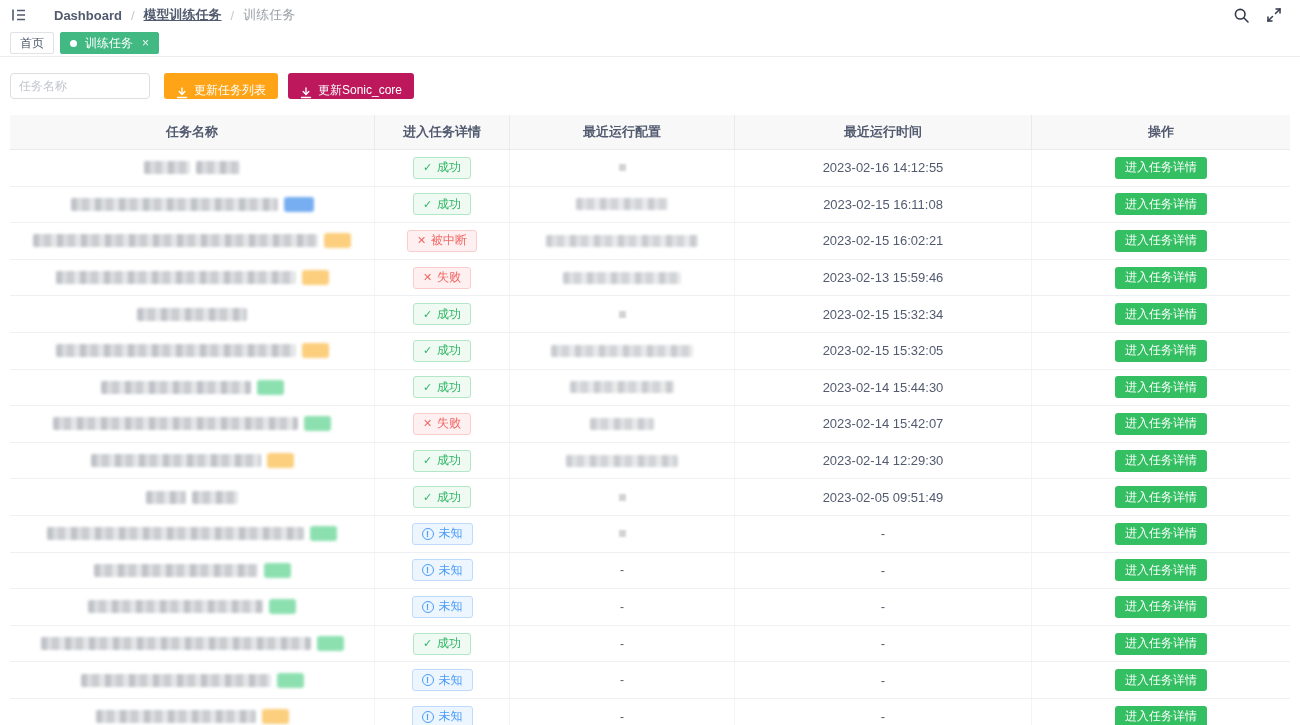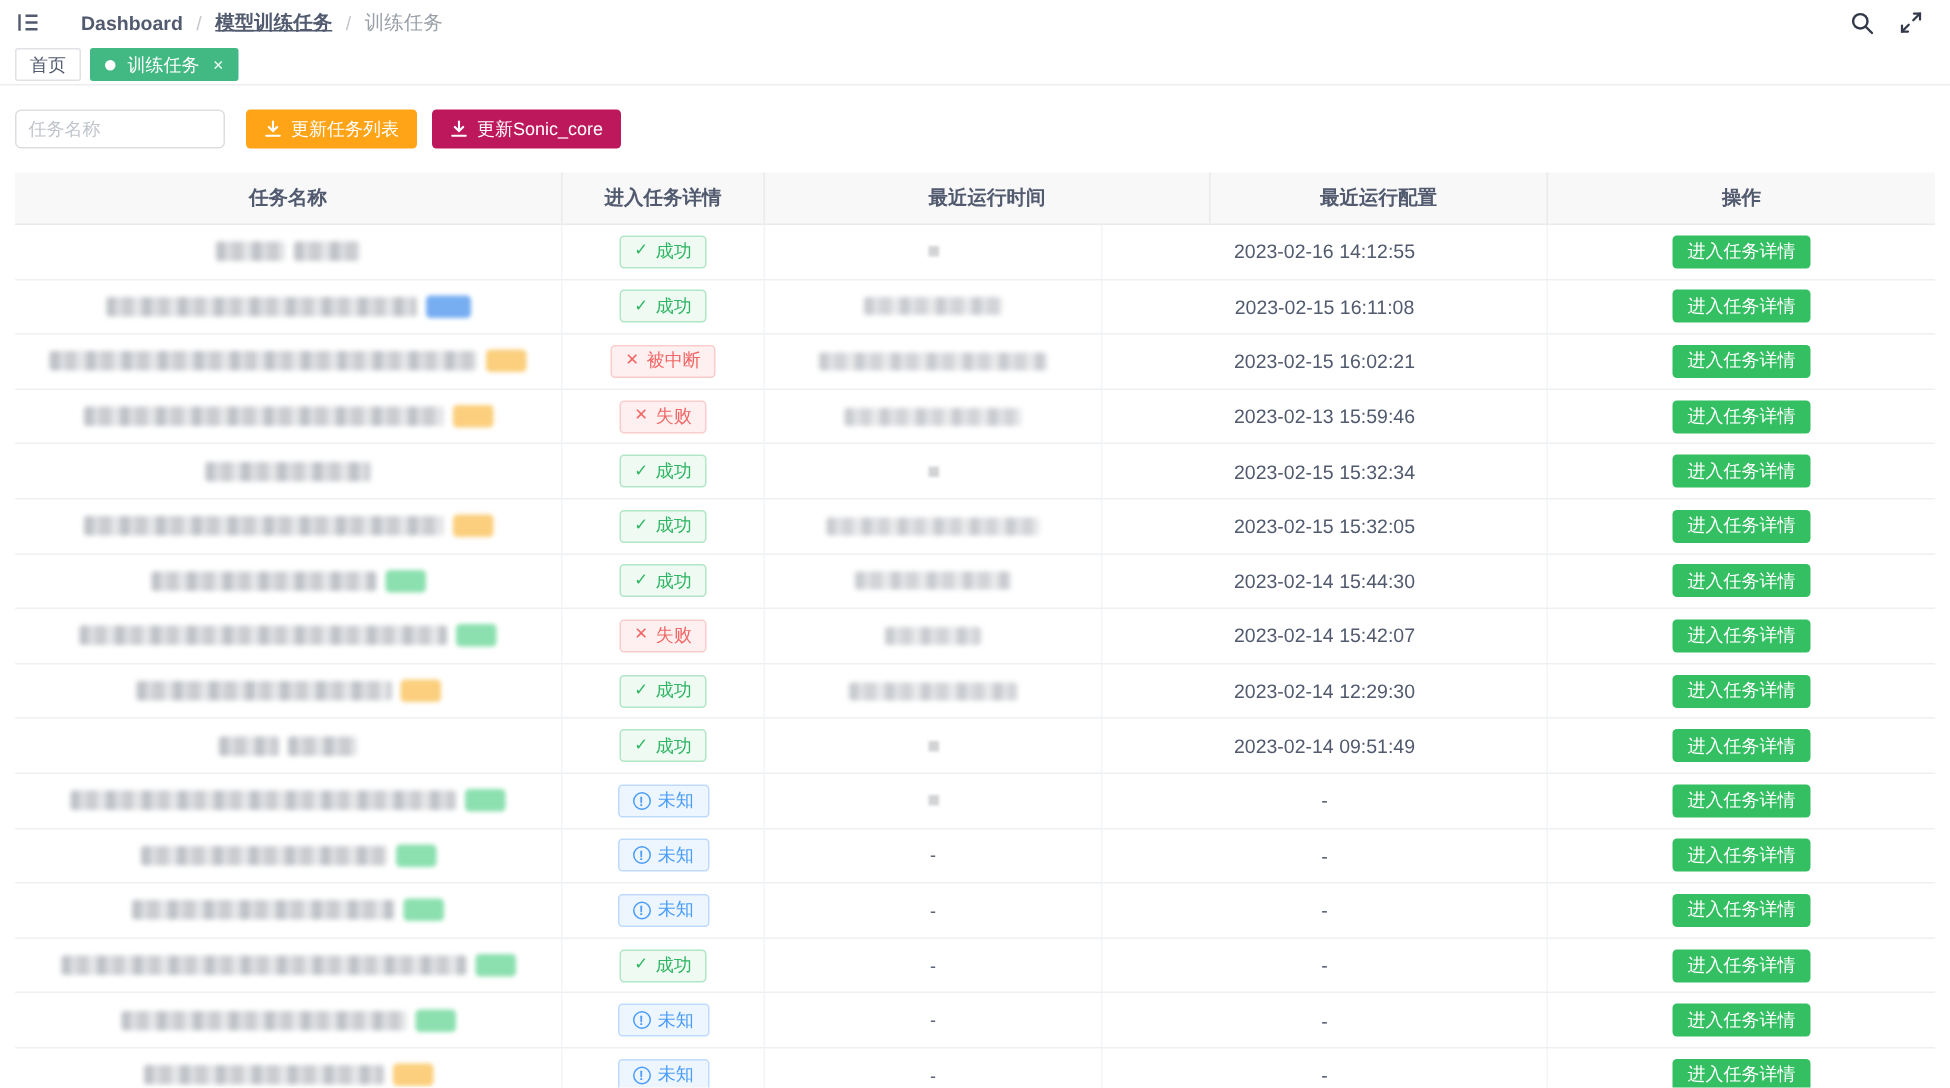--- a/index.html
+++ b/index.html
@@ -23,21 +23,21 @@
     background:#fff; color:#515a6e; border:1px solid #e0e2e6; border-radius:2px; cursor:pointer;text-align:center; }
   .tab.active { background:#42b983; border-color:#42b983; color:#fff; }
   .tab .dot { width:7px; height:7px; border-radius:50%; background:#fff; margin-right:8px; }
   .tab .close { margin-left:9px; font-size:12px; line-height:1; opacity:.9; }
 
   
   .toolbar { display:flex; align-items:center; padding:0 10px; margin-top:16px; }
   .search-input { width:140px; height:26px; border:1px solid #dcdee2; border-radius:4px;
     padding:0 8px; font-size:12px; color:#515a6e; outline:none; }
   .search-input::placeholder { color:#c0c4cc; }
-  .btn { height:26px; display:inline-flex; align-items:center; gap:6px; padding:0 12px;
+  .btn { height:26px; display:inline-flex; align-items:flex-end; gap:6px; padding:0 12px;
     border:none; border-radius:3px; color:#fff; font-size:12px; cursor:pointer;
     font-family:inherit; }
   .btn.yellow { background:#ffa417; margin-left:14px; }
   .btn.gray   { background:#be185d; margin-left:10px; }
 
   
   .table { margin:16px 10px 0; }
   .thead { display:flex; height:35px; background:#f8f8f9; border-bottom:1px solid #e8eaec; }
   .th { display:flex; align-items:center; justify-content:center; font-size:13px; font-weight:bold;
     color:#515a6e; border-right:1px solid #e8eaec; }
@@ -139,22 +139,22 @@
         <path d="M1.5 10.5 H10.5"></path>
     </svg>
     <span>更新Sonic_core</span>
   </button>
 </div>
 
 <div class="table">
   <div class="thead">
     <div class="th c1">任务名称</div>
     <div class="th c2">进入任务详情</div>
+    <div class="th c3">最近运行配置</div>
     <div class="th c4">最近运行时间</div>
-    <div class="th c3">最近运行配置</div>
     <div class="th c5">操作</div>
   </div>
   <div id="table-body">
   <div class="tr">
     <div class="td c1 name-cell">
           <span class="mask" style="width: 46px;"></span>
           <span class="mask" style="width: 44px;"></span>
         </div>
     <div class="td c2">
       <span class="badge success">
@@ -337,21 +337,21 @@
         </div>
     <div class="td c2">
       <span class="badge success">
         <span class="ico">✓</span>
         <span class="badge-label">成功</span>
       </span>
     </div>
     <div class="td c3 config-cell">
           <span class="tiny"></span>
         </div>
-    <div class="td c4 time-cell">2023-02-14 09:51:49</div>
+    <div class="td c4 time-cell">2023-02-05 09:51:49</div>
     <div class="td c5">
       <button class="act-btn">进入任务详情</button>
     </div>
   </div>
 
   <div class="tr">
     <div class="td c1 name-cell">
           <span class="mask" style="width: 257px;"></span>
           <span class="chip green"></span>
         </div>

